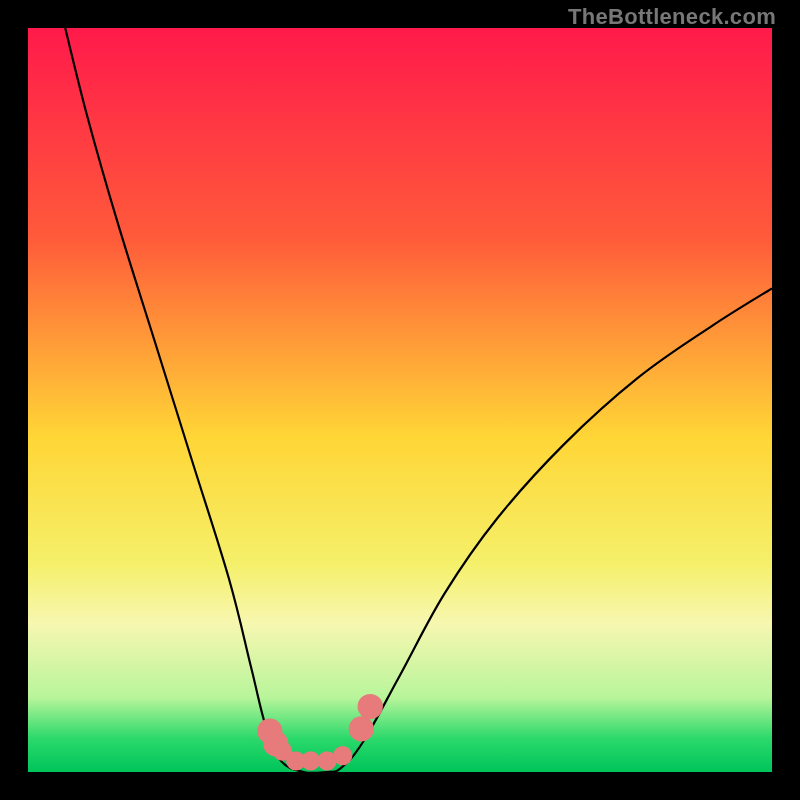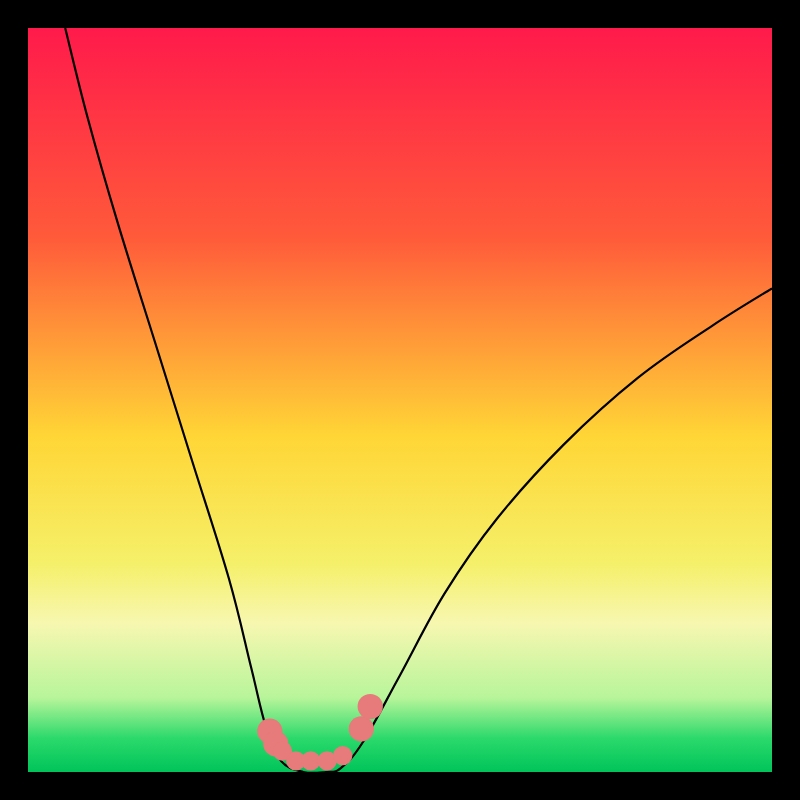--- a/index.html
+++ b/index.html
@@ -34,20 +34,21 @@
     height: 744px;
   }
   .plot svg {
     display: block;
   }
 </style>
 </head>
 <body>
 
 <div class="outer">
+  <div class="attribution">TheBottleneck.com</div>
   <div class="plot">
     <svg id="chart-svg" viewBox="0 0 100 100" preserveAspectRatio="none" width="744" height="744">
       <defs>
         <linearGradient id="bg-grad" x1="0" y1="0" x2="0" y2="1">
             <stop offset="0%" stop-color="#ff1a4b"></stop>
             <stop offset="28.000000000000004%" stop-color="#ff5a3a"></stop>
             <stop offset="55.00000000000001%" stop-color="#ffd636"></stop>
             <stop offset="72%" stop-color="#f5f06a"></stop>
             <stop offset="80%" stop-color="#f7f7b0"></stop>
             <stop offset="90%" stop-color="#b8f59a"></stop>

